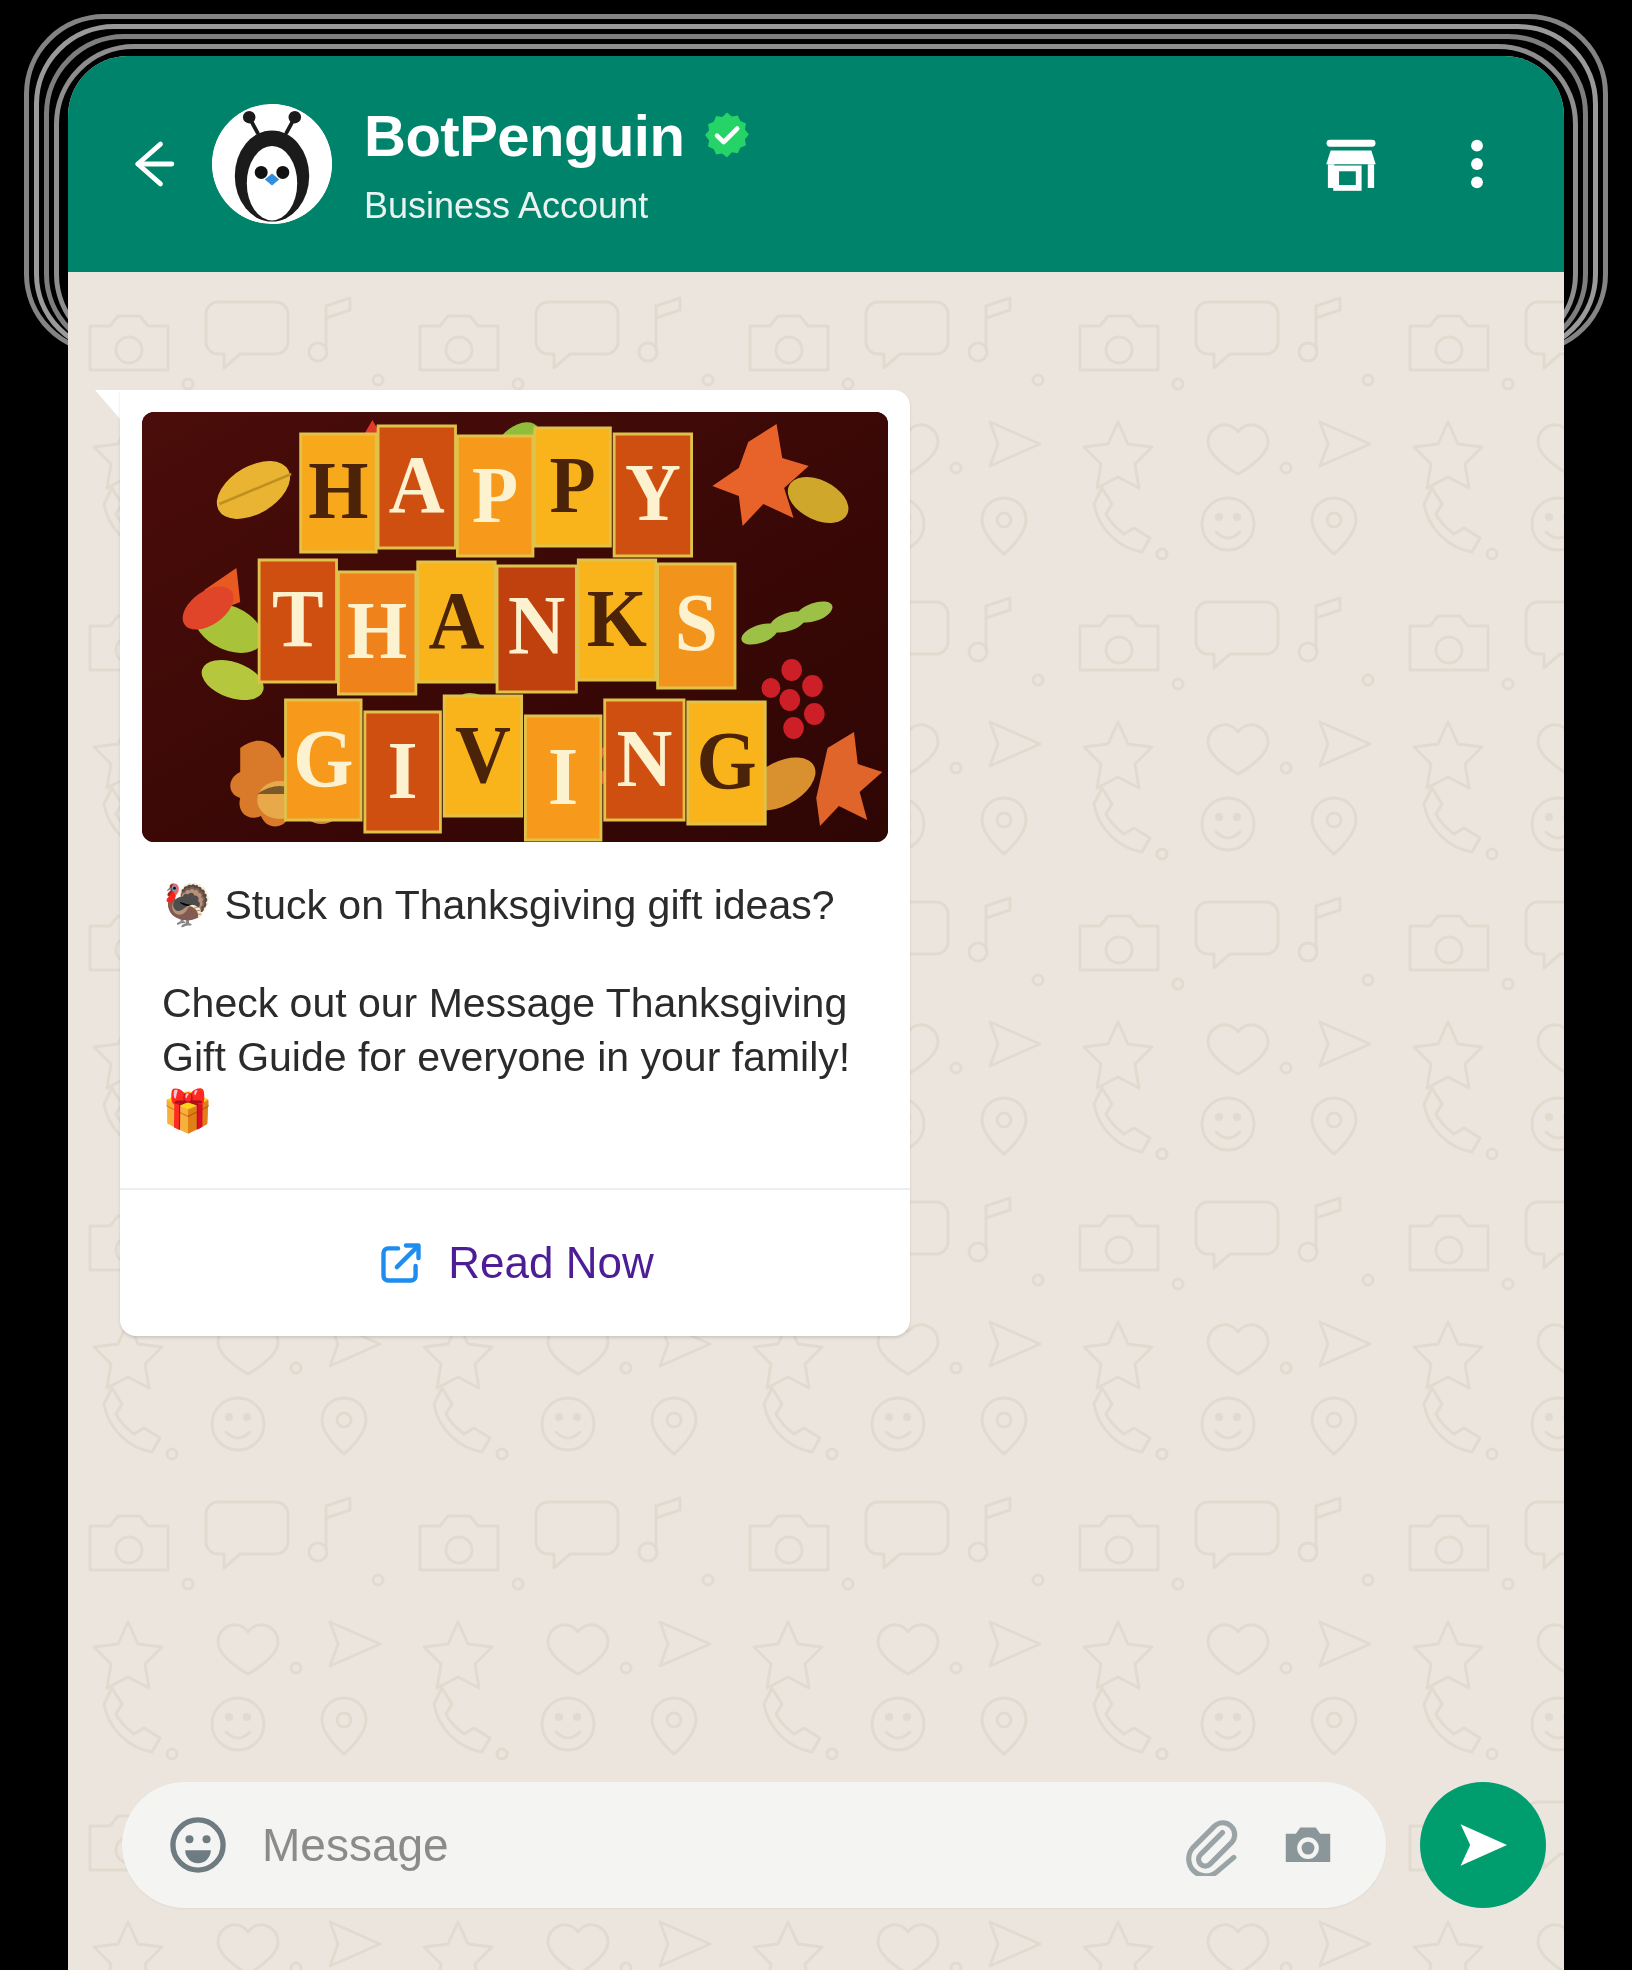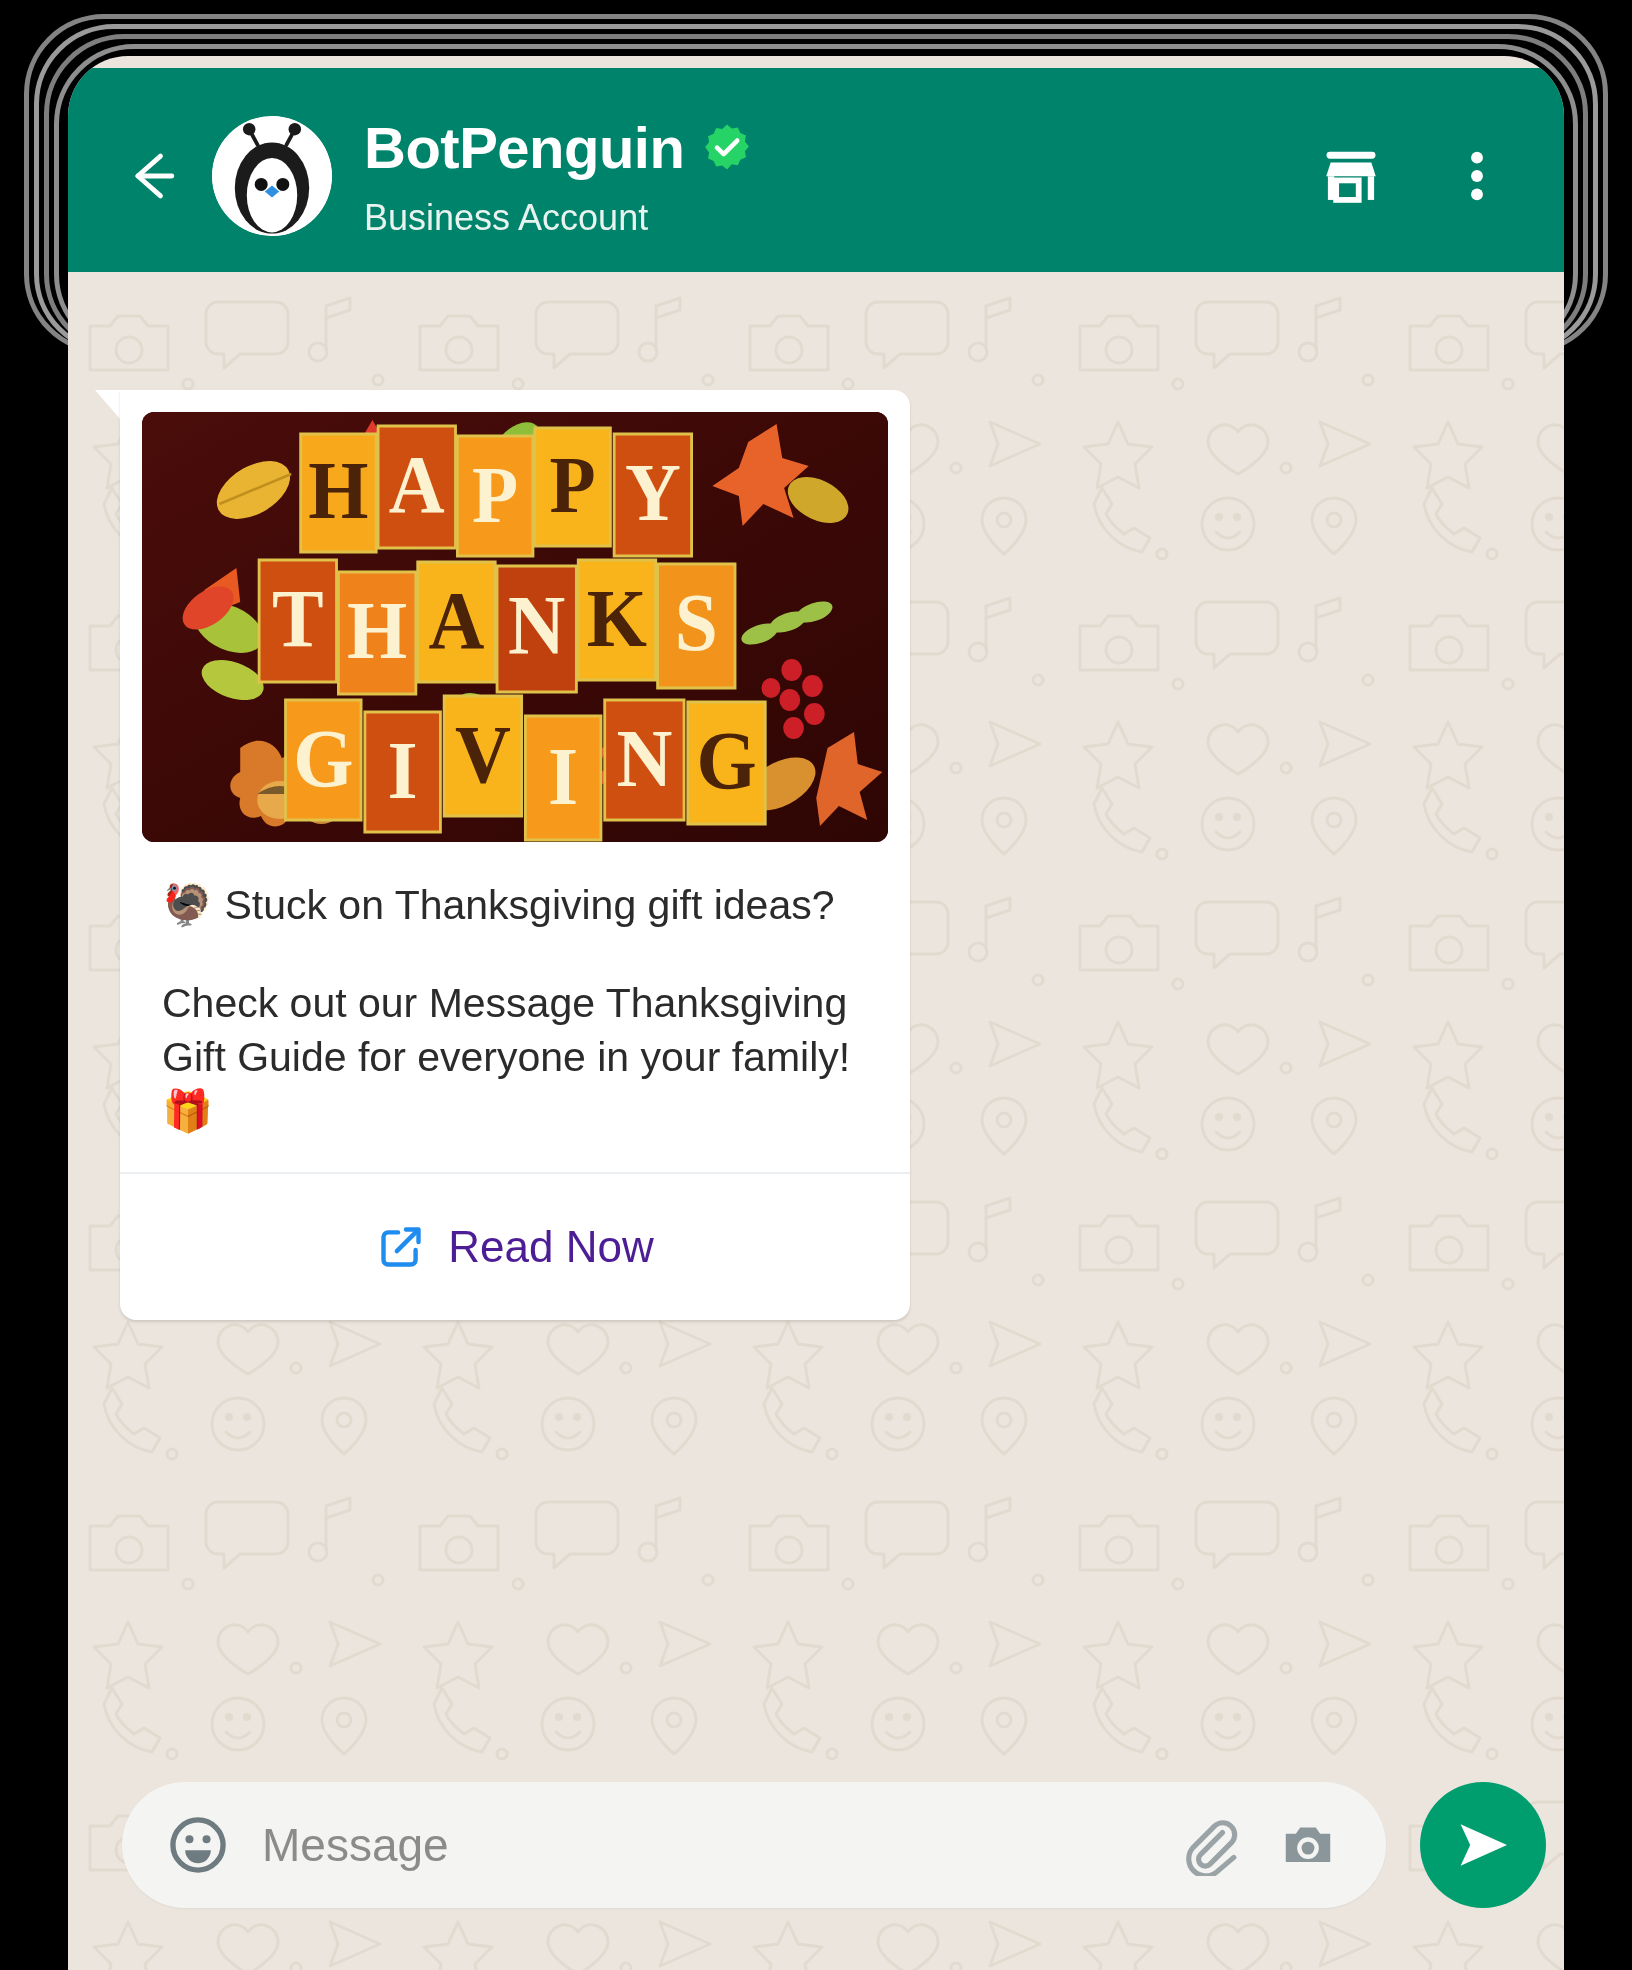--- a/index.html
+++ b/index.html
@@ -39,21 +39,21 @@
     width: 1496px; height: 1914px;
     border-top-left-radius: 60px;
     border-top-right-radius: 60px;
     overflow: hidden;
     background: #ece5dd;
   }
 
   
   #app-bar {
     position: absolute;
-    left: 0; top: 12px;
+    left: 0; top: 0;
     width: 1496px; height: 216px;
     background: #00836b;
     display: flex;
     align-items: center;
     padding: 0 46px 0 46px;
     justify-content: flex-end;
   }
 
   #back-button {
     width: 76px; height: 76px;
@@ -143,21 +143,21 @@
   #card-media {
     margin: 22px 22px 0 22px;
     height: 430px;
     border-radius: 12px;
     overflow: hidden;
     position: relative;
     background: #3c0a08;
   }
   #thanksgiving-art { display: block; width: 100%; height: 100%; }
 
-  #card-body { padding: 36px 42px 34px 42px; }
+  #card-body { padding: 36px 42px 50px 42px; }
 
   .card-line {
     font-size: 41px;
     line-height: 1.32;
     color: #2b2b2b;
   }
   #card-headline { margin-bottom: 44px; }
 
   #card-divider {
     height: 2px;

